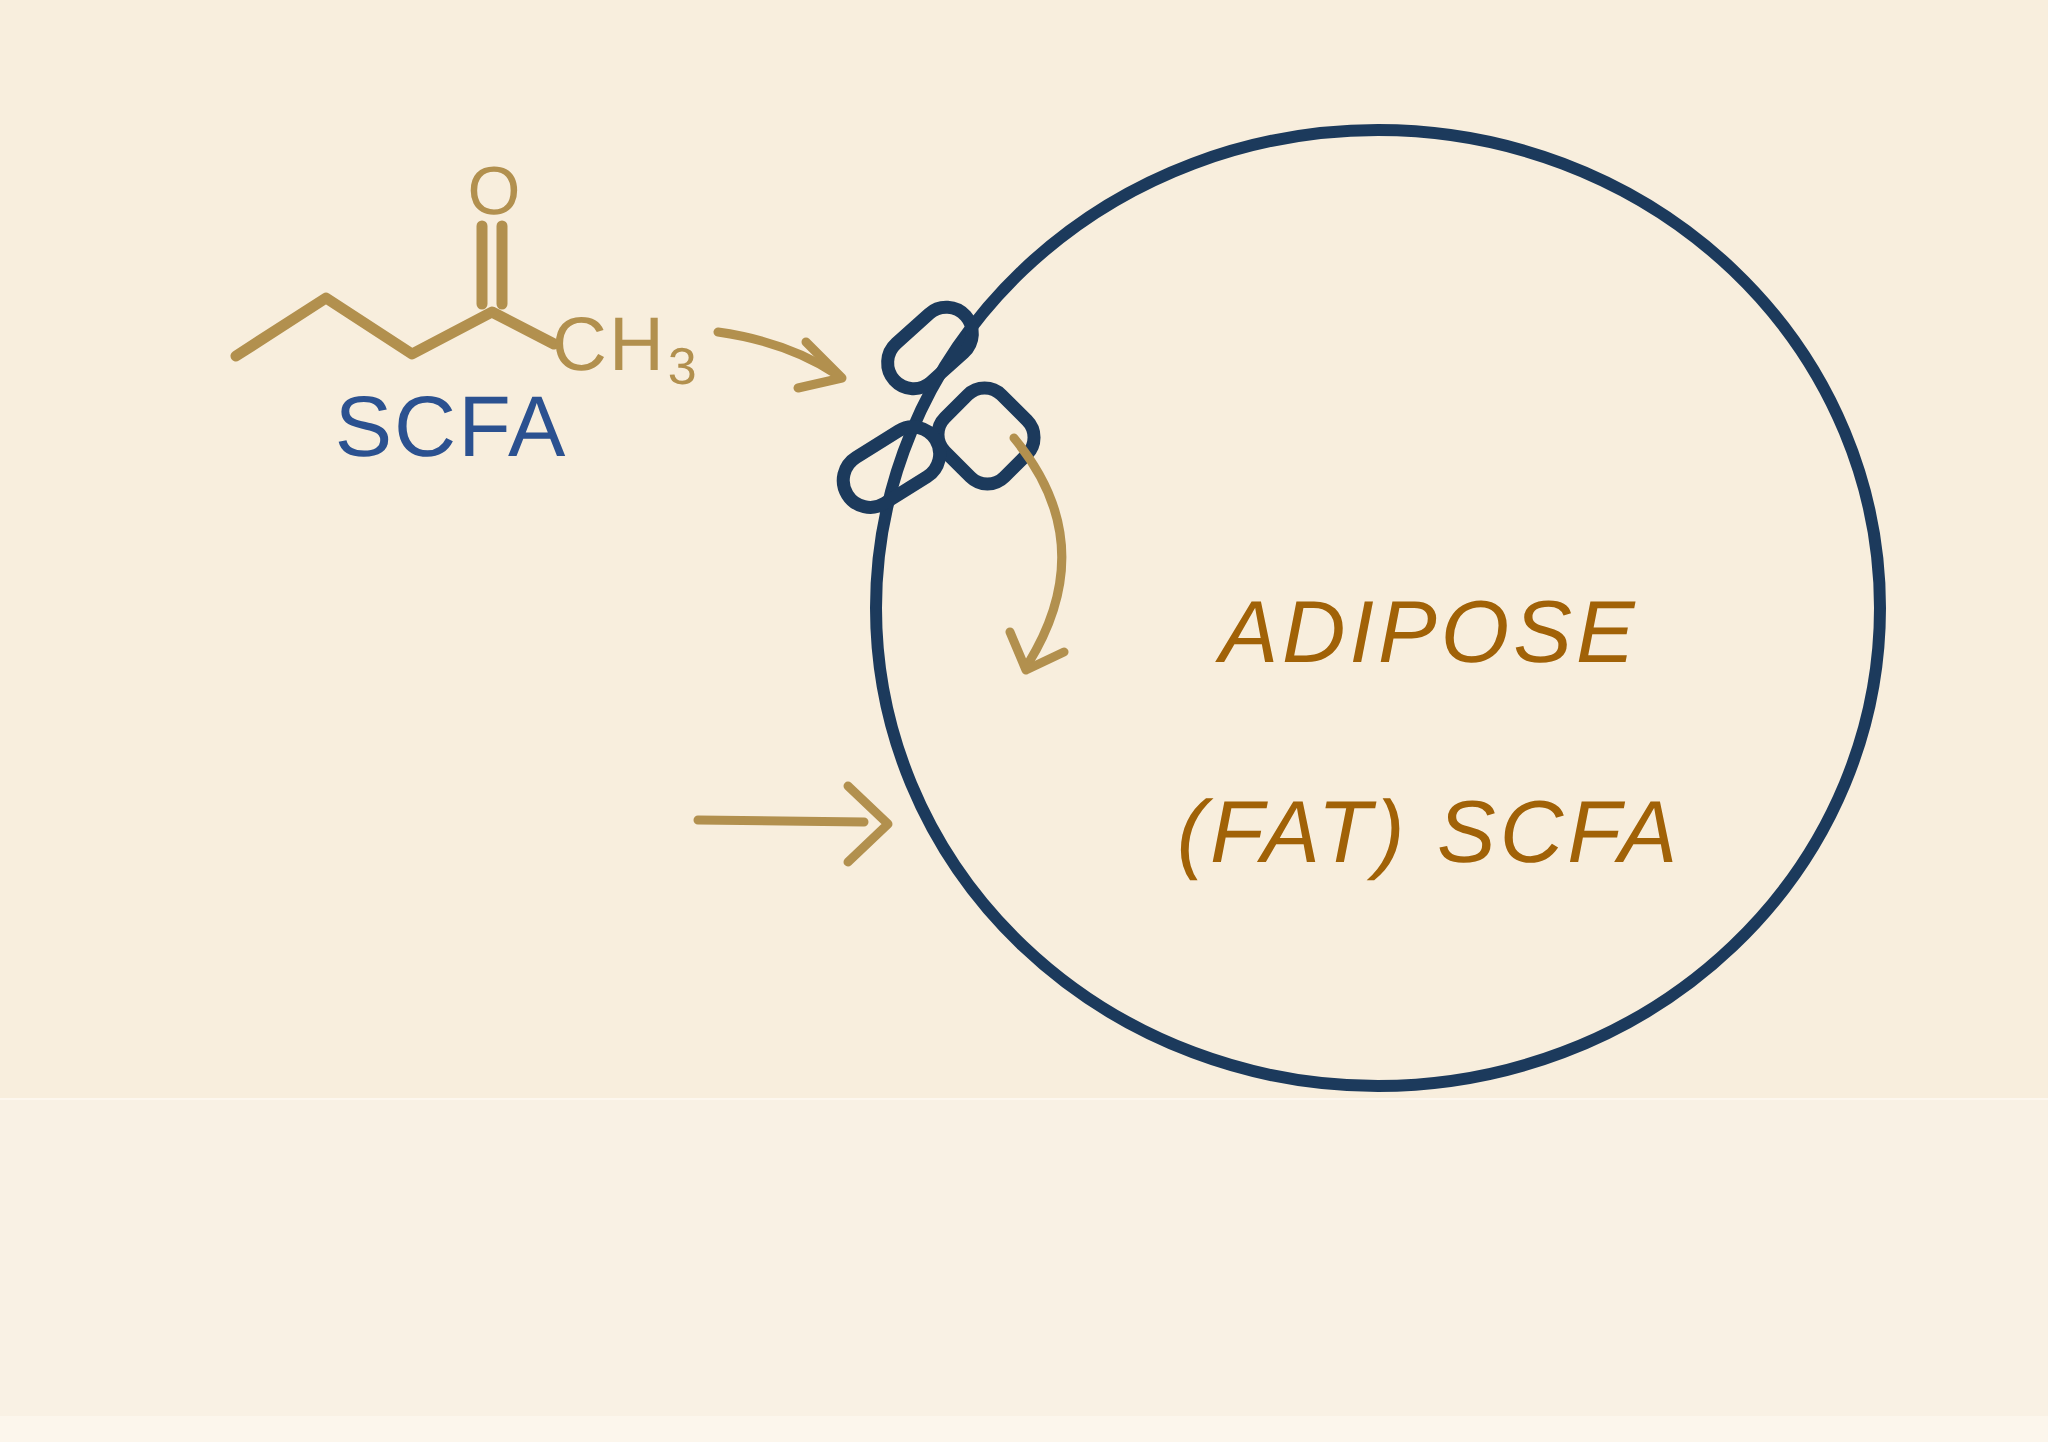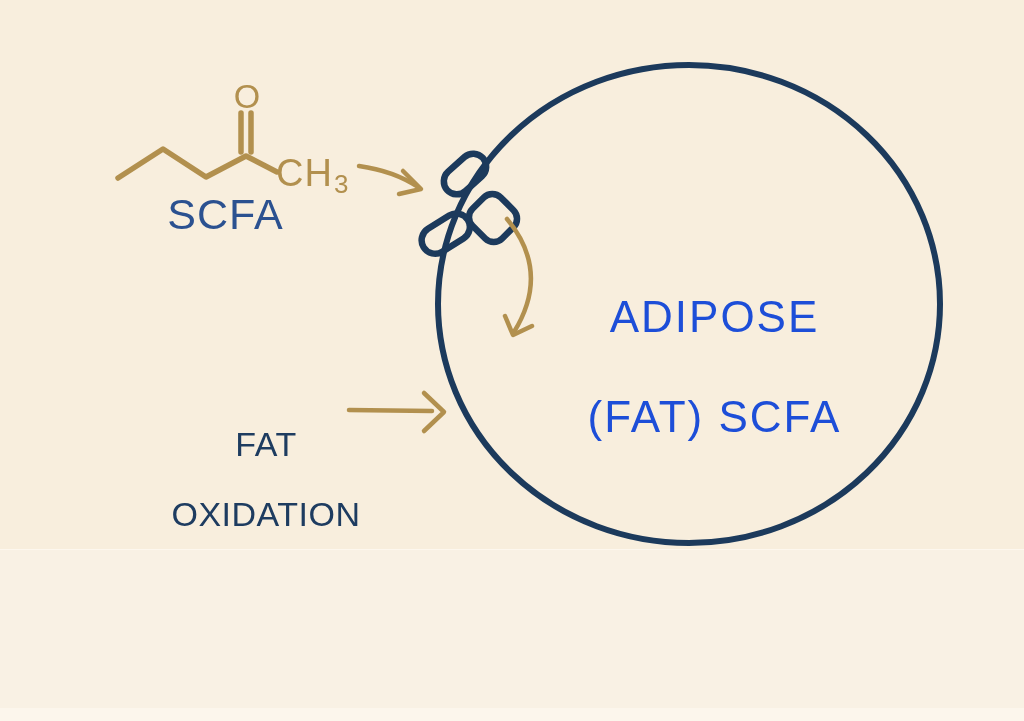--- a/index.html
+++ b/index.html
@@ -95,21 +95,22 @@
     line-height: 35px;
     letter-spacing: 0.5px;
   }
   .adipose-label {
     left: 562px;
     top: 242px;
     width: 305px;
     font-size: 44px;
     line-height: 50px;
     letter-spacing: 2px;
-    color: #1d4ed8;
+    color: #a16207;
+    font-style: italic;
   }
 </style>
 </head>
 <body>
 
 <div class="canvas">
 
   <div class="band-lower"></div>
   <div class="band-bottom"></div>
 
@@ -145,23 +146,19 @@
     </g>
   </svg>
 
   <div class="label gold-text o-label">O</div>
 
   <div class="label gold-text ch3-label"><span>CH</span><sub>3</sub></div>
 
   <div class="label scfa-label">SCFA</div>
 
 
-  <div class="label navy-text fatox-label">
-    <div>FAT</div>
-    <div>OXIDATION</div>
-  </div>
 
   <div class="label adipose-label">
     <div>ADIPOSE</div>
     <div>(FAT) SCFA</div>
   </div>
 
 </div>
 
 </body></html>

